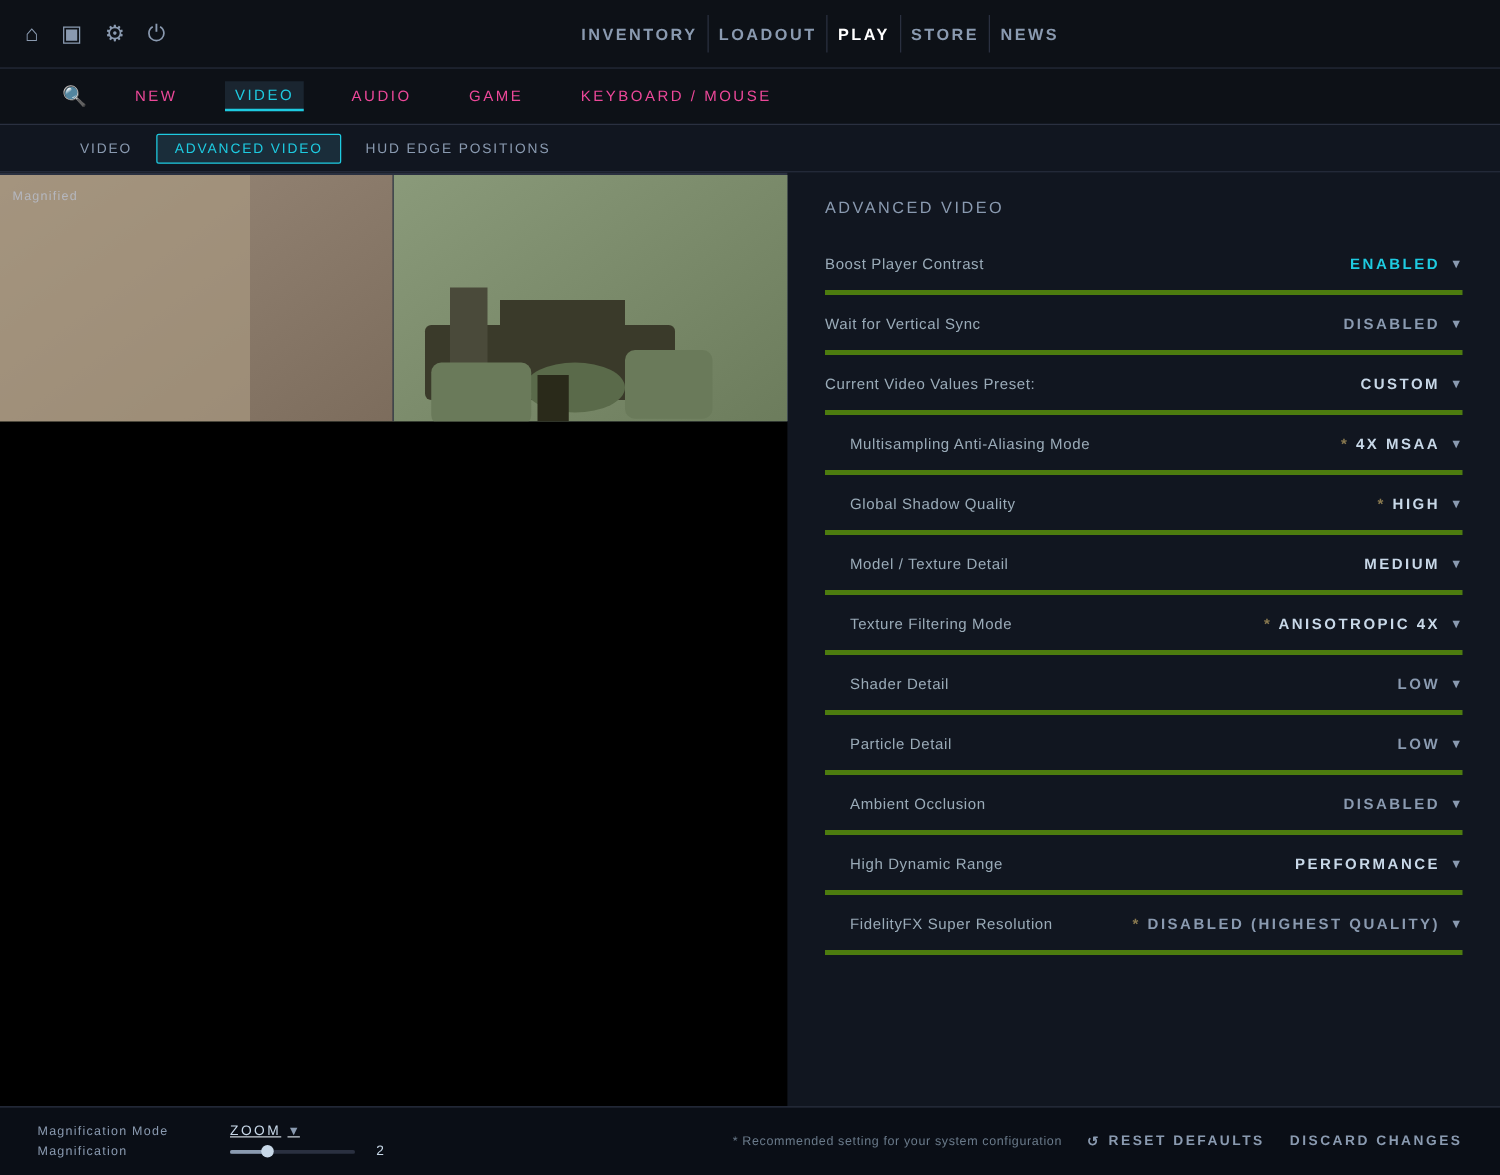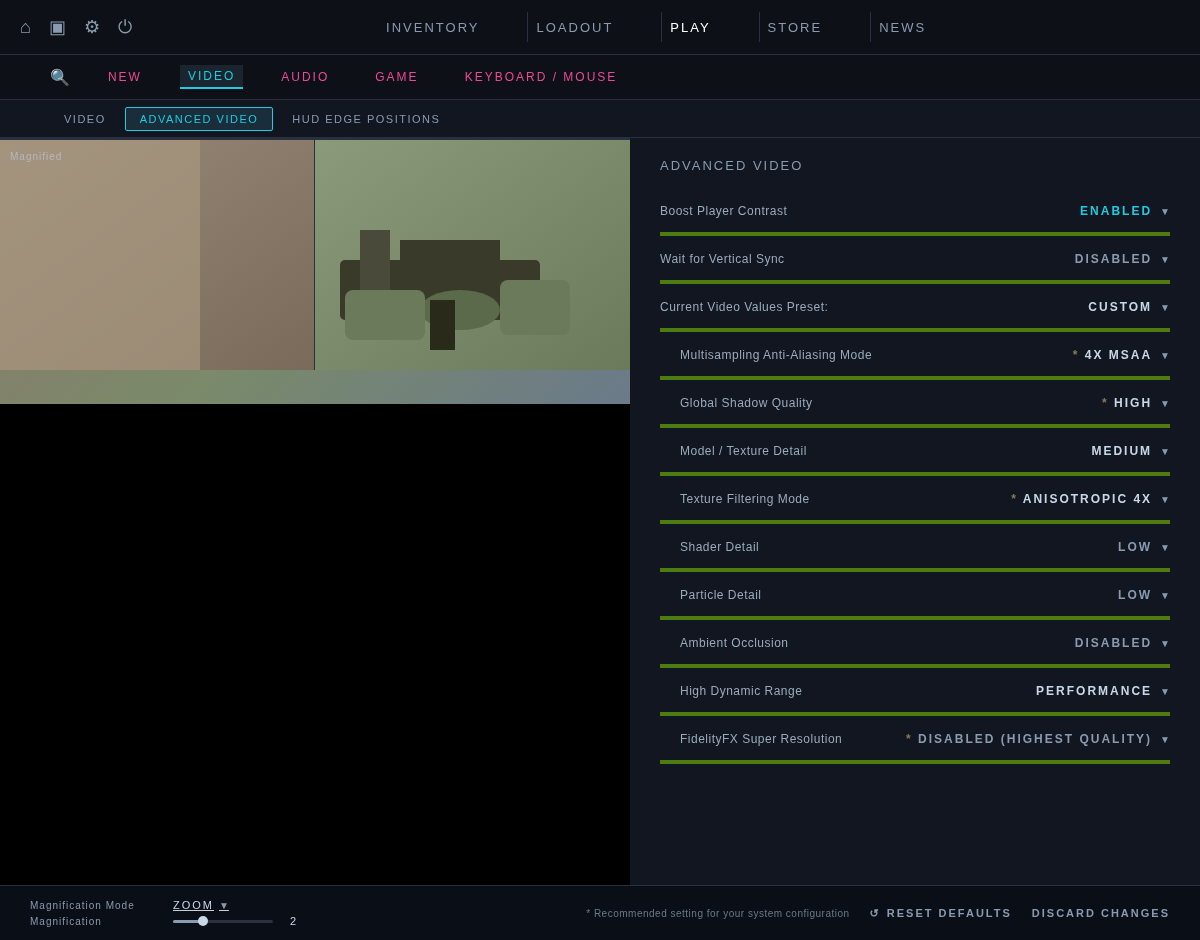--- a/index.html
+++ b/index.html
@@ -28,22 +28,22 @@
     }
     .nav-icon {
       color: #8a9ab0;
       font-size: 18px;
       cursor: pointer;
     }
     .top-nav-links {
       flex: 1;
       display: flex;
       justify-content: center;
-      gap: 40px;
-      align-items: center;
+      align-items: center;
+      font-weight: bold;
     }
     .top-nav-link {
       color: #8a9ab0;
       font-size: 13px;
       letter-spacing: 2px;
       text-transform: uppercase;
       cursor: pointer;
       padding: 0 8px;
       border-left: 1px solid #2a3040;
       height: 30px;
@@ -121,21 +121,21 @@
       background: #000;
       position: relative;
     }
     .preview-top {
       height: 470px;
       background: linear-gradient(135deg, #4a6b7a 0%, #3a5a6a 20%, #2a4050 40%, #8a7a5a 60%, #6a8a6a 80%, #4a6a7a 100%);
       position: relative;
       overflow: hidden;
     }
     .preview-bottom {
-      height: 266px;
+      height: 199px;
       background: linear-gradient(135deg, #8a7a6a 0%, #7a8a6a 50%, #6a7a8a 100%);
       position: relative;
       overflow: hidden;
       border-top: 2px solid #2a3040;
       display: flex;
       justify-content: flex-end;
     }
 
     
     .settings-panel {
@@ -211,21 +211,21 @@
       right: 0;
     }
     .magnification-section {
       display: flex;
       flex-direction: column;
       gap: 4px;
     }
     .mag-row {
       display: flex;
       align-items: center;
-      gap: 13px;
+      gap: 24px;
     }
     .mag-label {
       font-size: 10px;
       color: #8a9ab0;
       letter-spacing: 1px;
       width: 130px;
     }
     .mag-mode-select {
       display: flex;
       align-items: center;

